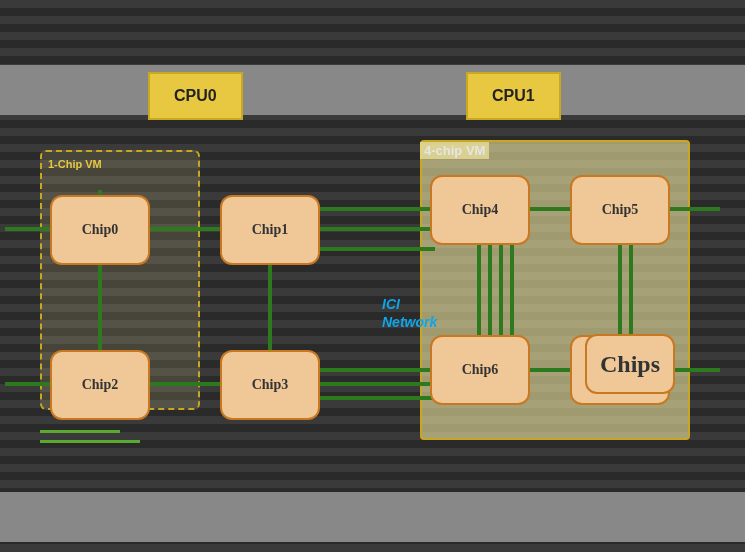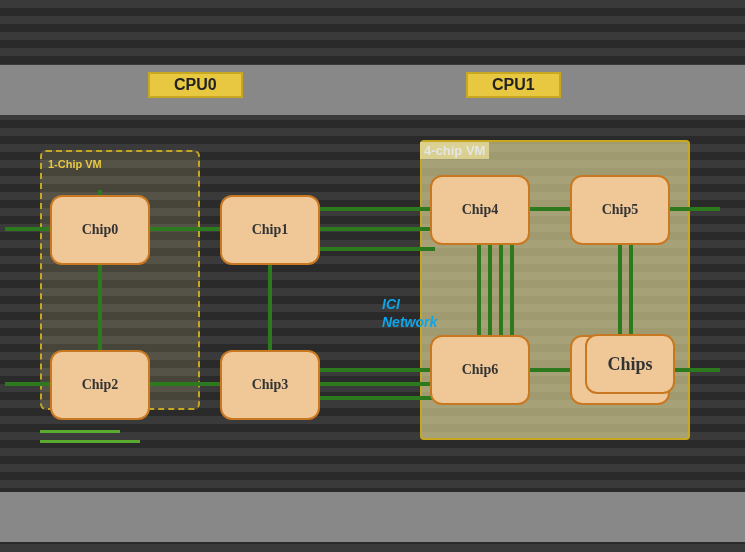--- a/index.html
+++ b/index.html
@@ -44,21 +44,21 @@
       height: 50px;
       background: #888;
       z-index: 1;
     }
 
     .cpu-label-box {
       position: absolute;
       top: 72px;
       background: #e8c840;
       border: 2px solid #c8a820;
-      padding: 2px 24px;
+      padding: 13px 24px;
       font-weight: bold;
       font-size: 16px;
       color: #222;
       z-index: 10;
     }
 
     #cpu0-label { left: 148px; }
     #cpu1-label { left: 466px; }
 
     
@@ -270,18 +270,18 @@
     <span>Chip5</span>
   </div>
   <div class="chip" id="chip6">
     <span>Chip6</span>
   </div>
   <div class="chip" id="chip7">
     <span>Chip7</span>
   </div>
 
   <div class="chips-legend">
-    <div class="chip" style="position:relative; top:0; left:0; width:90px; height:60px; font-size:18px; font-weight:bold;">
+    <div class="chip" style="position:relative; top:0; left:0; width:90px; height:60px; font-size:24px; font-weight:bold;">
       <span>Chips</span>
     </div>
   </div>
 
 </div>
 
 </body></html>

